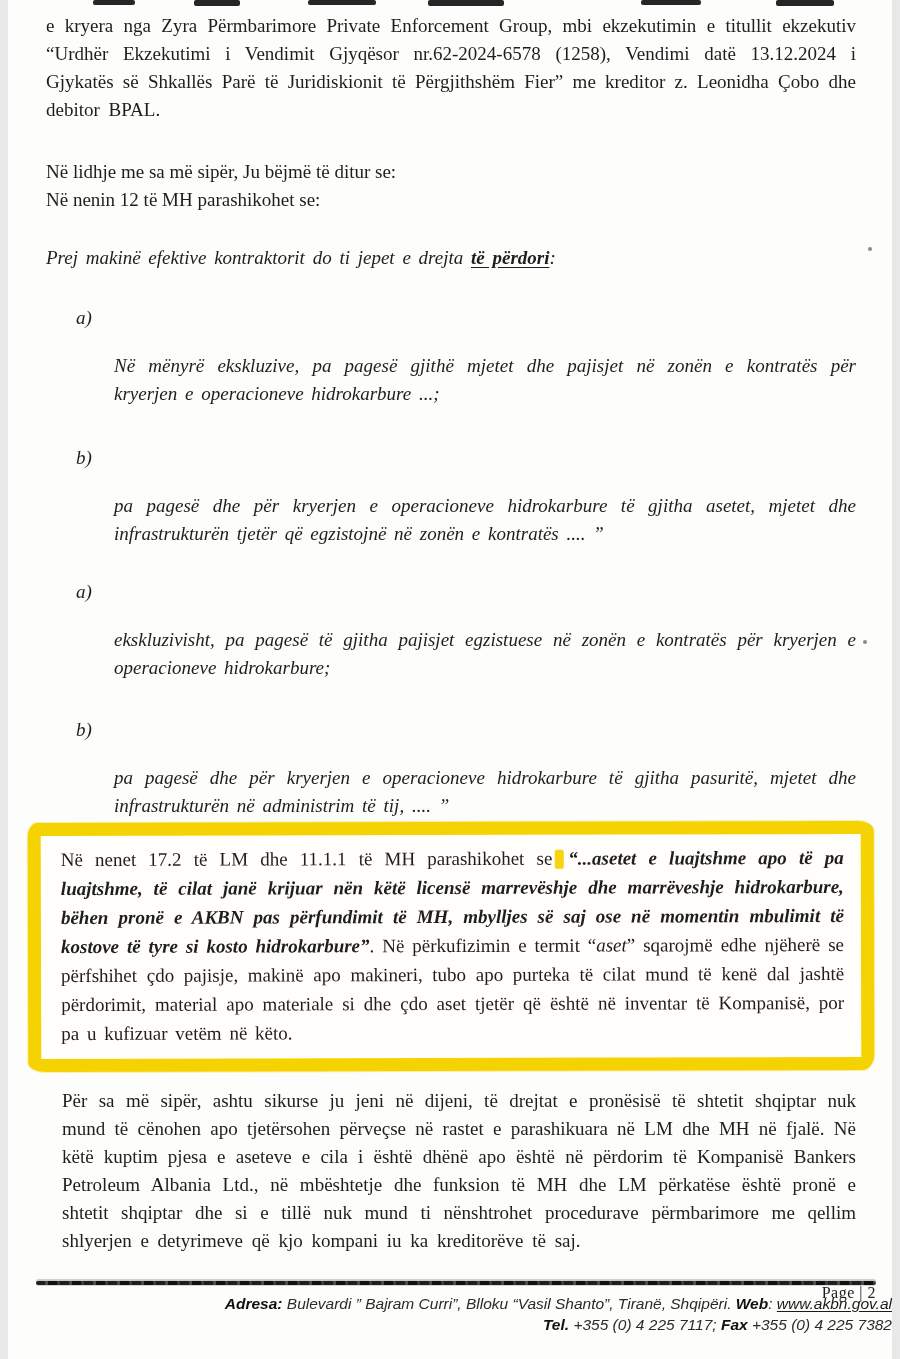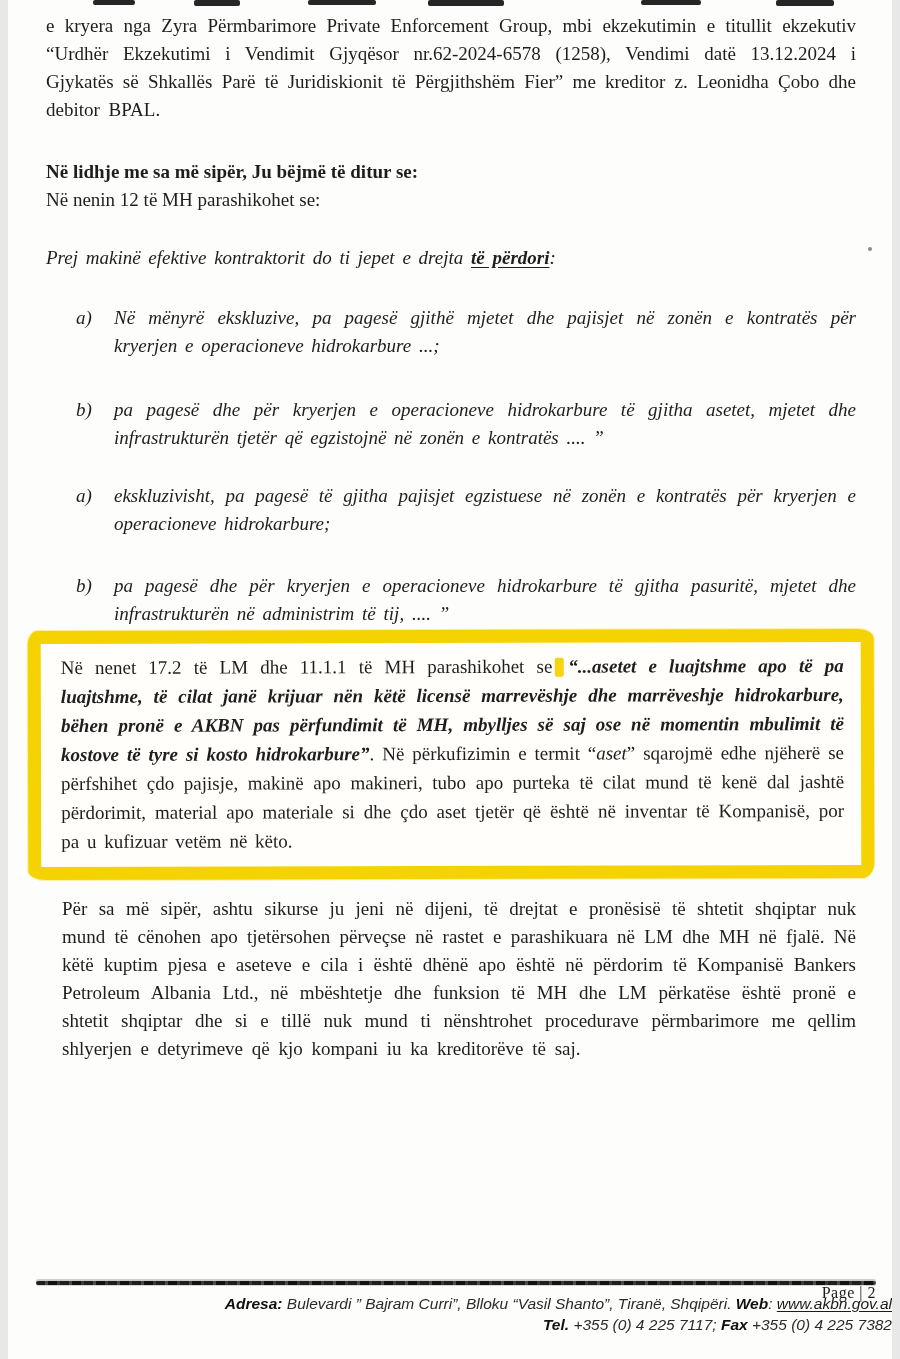--- a/index.html
+++ b/index.html
@@ -9,33 +9,33 @@
     font-family:"Liberation Serif","DejaVu Serif",serif;
     color:#1e1e1e;
   }
   .content{position:absolute;left:38px;right:36px;top:0;}
   p{margin:0;}
   .body-par{
     font-size:19px;line-height:28px;text-align:justify;text-align-last:left;
     word-spacing:4px;
   }
   .p1{margin-top:12px;}
-  .notice{margin-top:34px;font-size:19px;line-height:28px;font-weight:bold;}
+  .notice{margin-top:34px;font-size:19px;line-height:28px;}
   .sec-heading{font-size:19px;line-height:28px;}
   .lead{
     margin-top:30px;font-size:19px;line-height:28px;font-style:italic;
     text-align:justify;text-align-last:left;word-spacing:3px;
   }
   .emph{font-weight:700;text-decoration:underline;text-underline-offset:3px;}
   .list-item{
     display:flex;font-style:italic;font-size:19px;line-height:28px;
     margin-left:30px;
   }
   .item-label{flex:0 0 38px;}
-  .item-text{flex:1;text-align:justify;text-align-last:left;word-spacing:3px;}
+  .item-text{flex:1;text-align:justify;text-align-last:left;word-spacing:3px;margin-top:48px;}
   .mt32{margin-top:32px;}.mt36{margin-top:36px;}.mt28{margin-top:28px;}
   .mt30{margin-top:30px;}.mt34{margin-top:34px;}
   .hl-box{
     margin:2px -18px 0 -18px;
     border:13px solid #f5d303;
     border-radius:10px 16px 12px 18px / 14px 10px 16px 9px;
     padding:9px 17px 11px 20px;
     transform:rotate(-0.15deg);
     background:#fffefb;
     box-shadow:0 0 0 1px rgba(245,211,3,.35);

